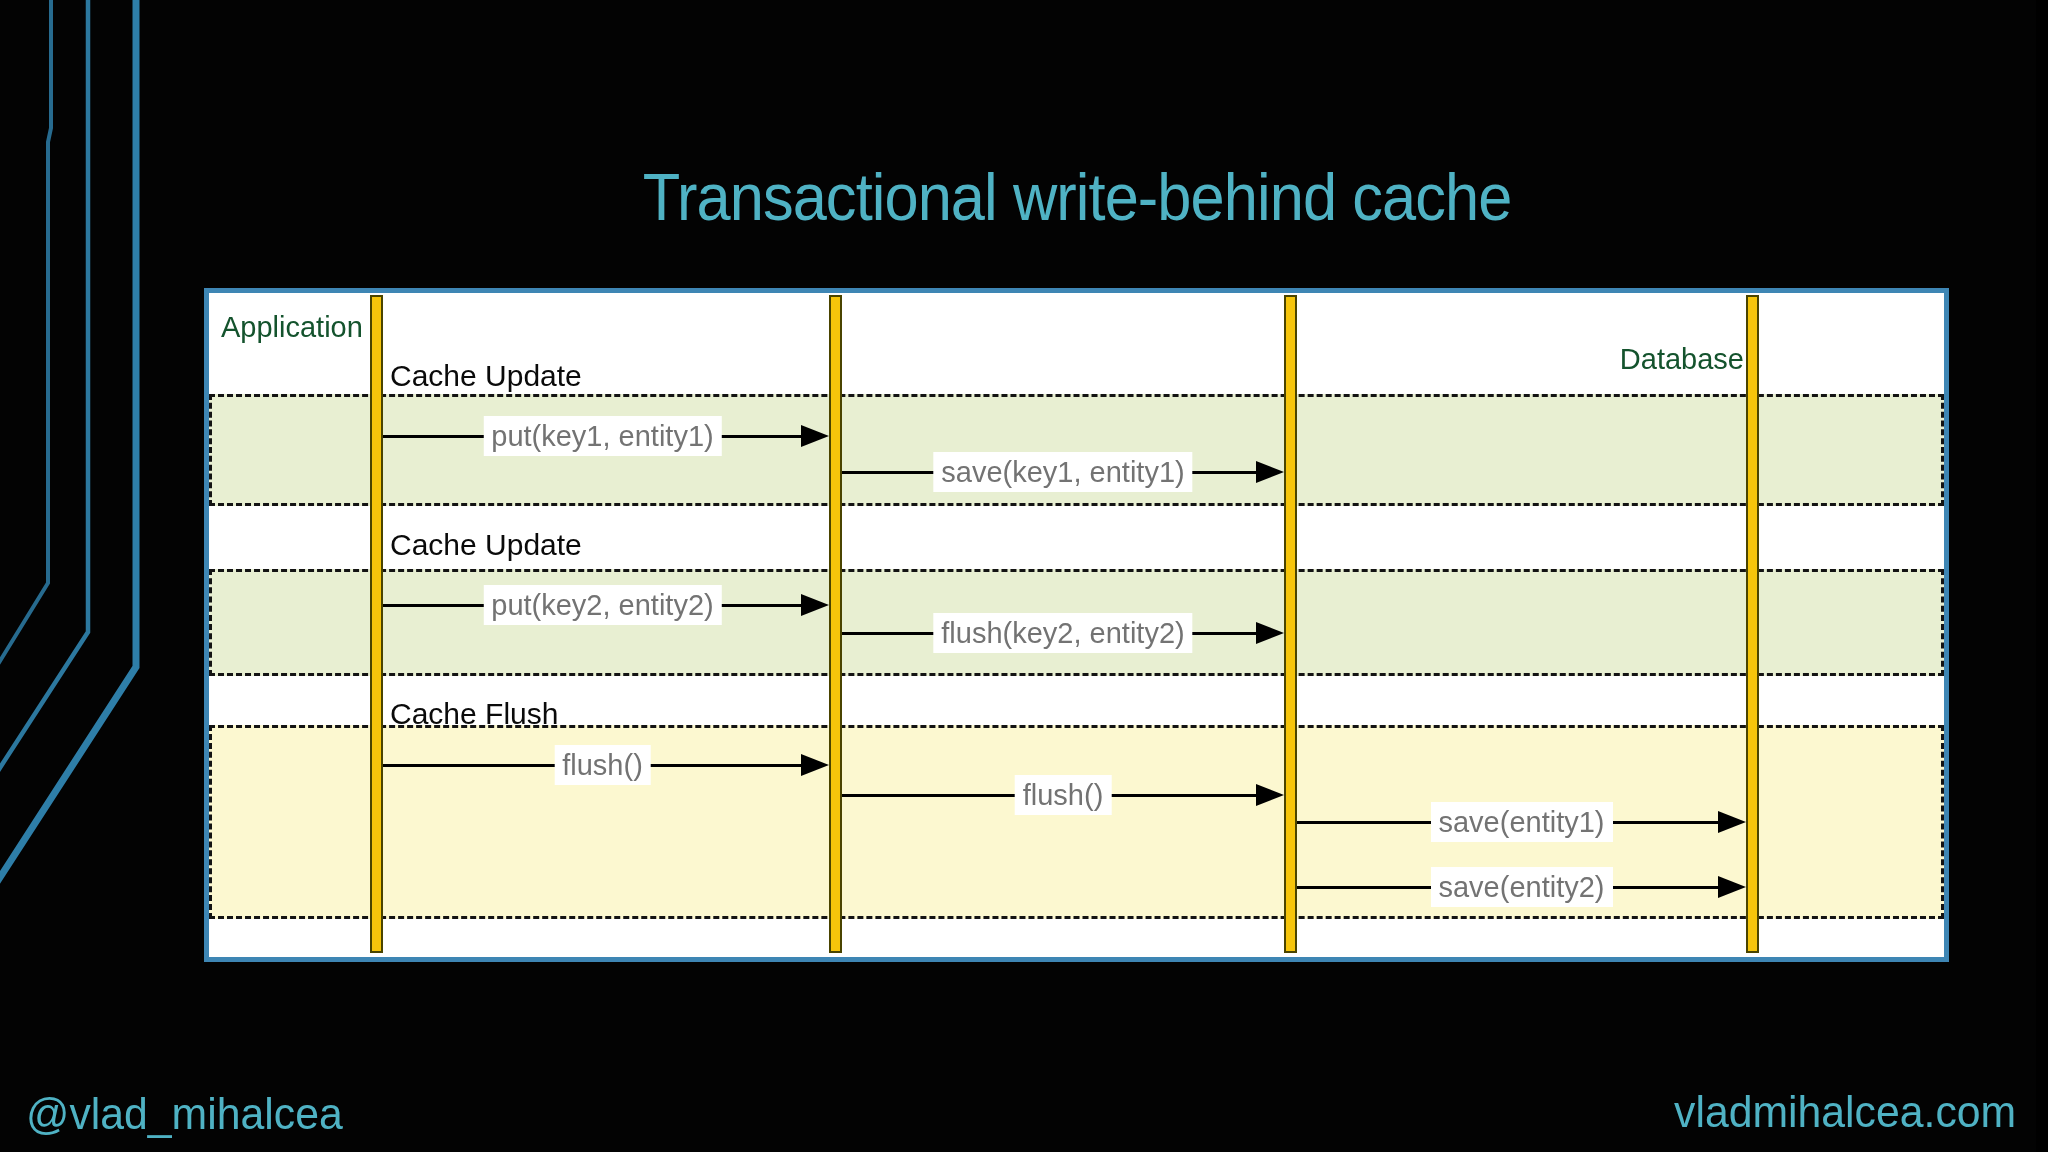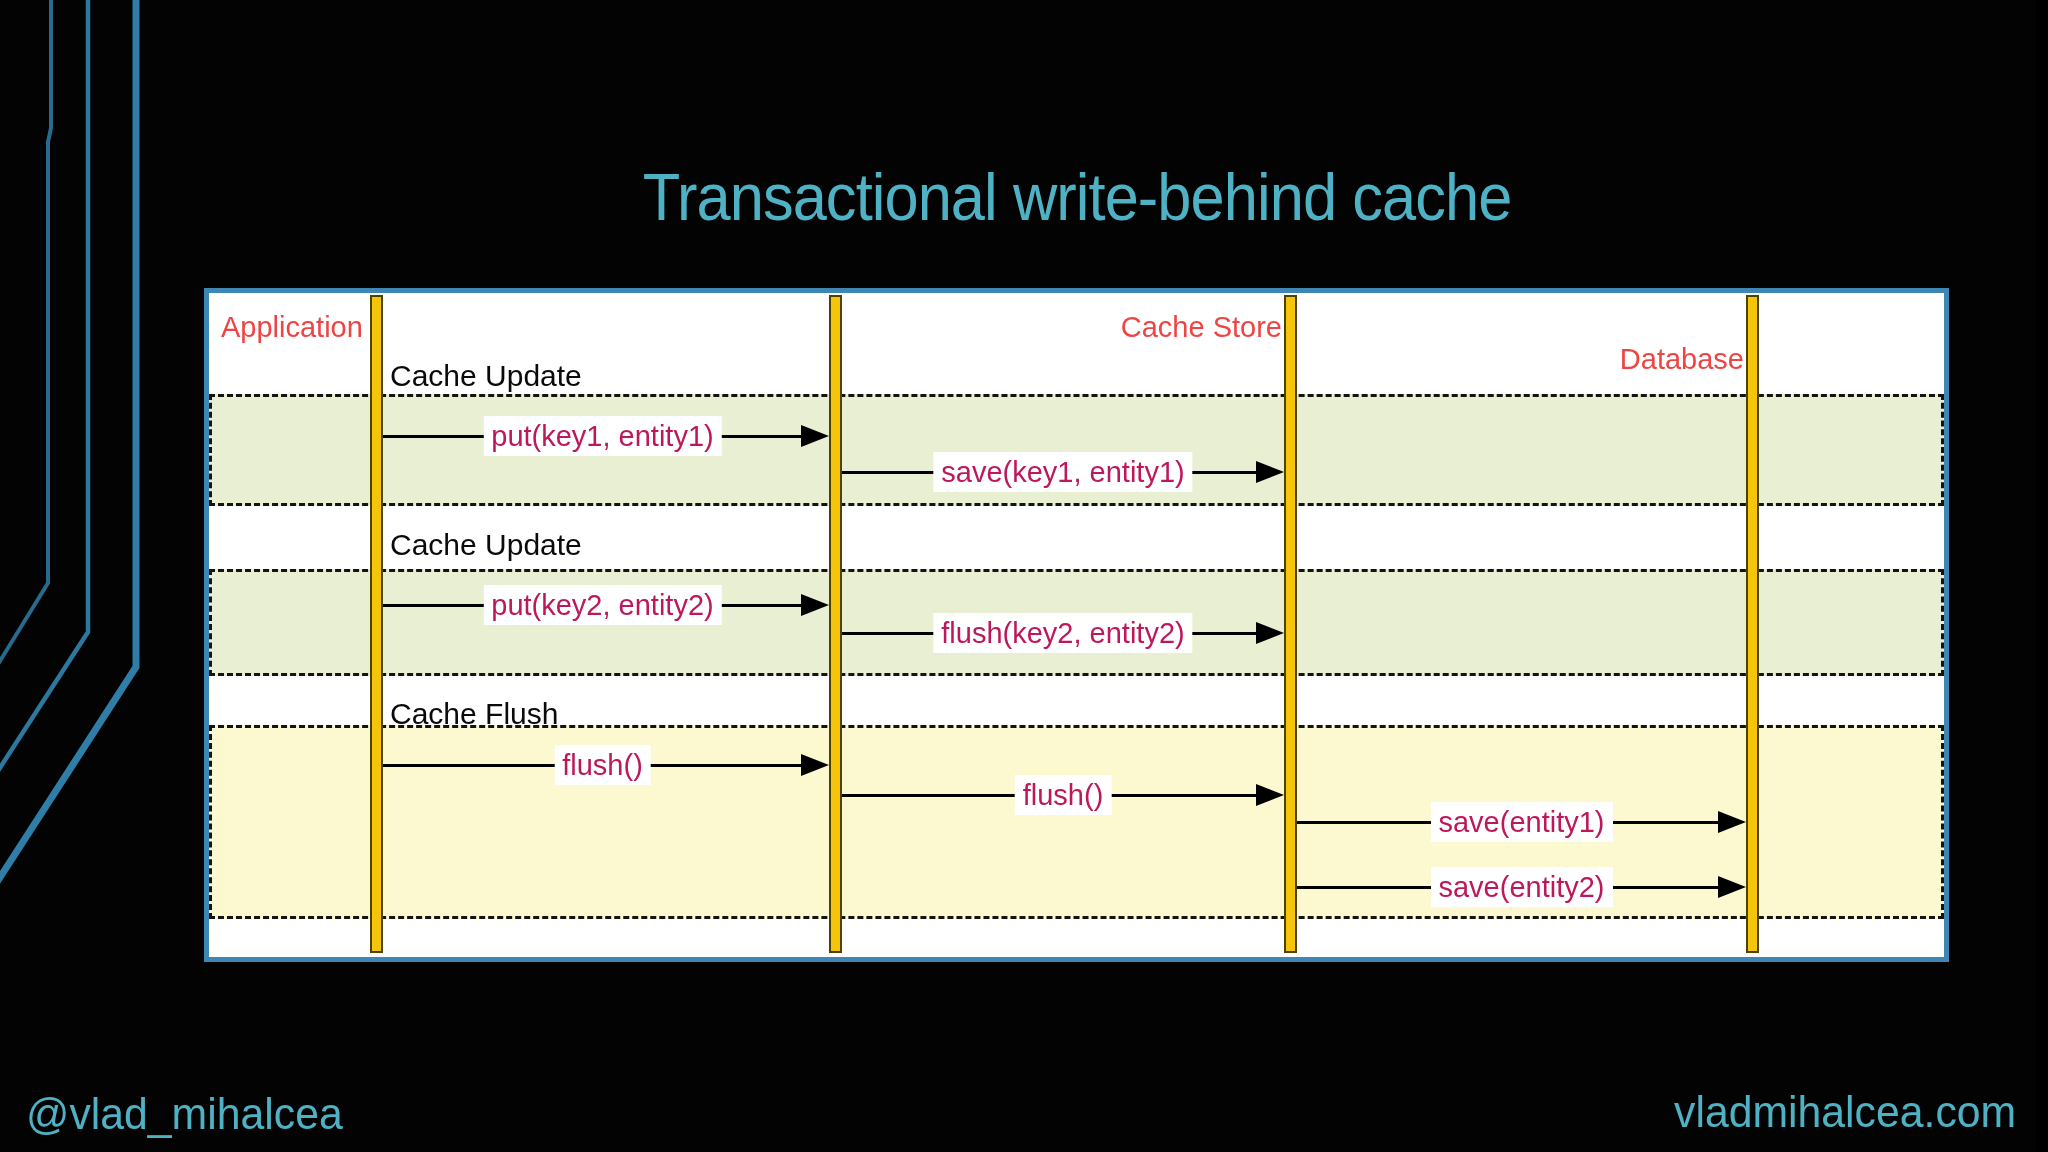--- a/index.html
+++ b/index.html
@@ -23,21 +23,21 @@
 
   
   .diagram {
     position:absolute; left:204px; top:288px; width:1745px; height:674px;
     background:#fff; border:5px solid var(--frame); box-sizing:border-box;
   }
 
   
   .participant {
     position:absolute; top:16px; height:36px; line-height:36px;
-    font-size:29px; color:#ef4444; z-index:15; white-space:nowrap;
+    font-size:29px; color:#14532d; z-index:15; white-space:nowrap;
   }
   .p-right { text-align:right; width:320px; }
   #p-app   { left:12px; }
   #p-cache { left:298px; }
   #p-store { left:753px; }
   #p-db    { left:1215px;margin-top:32px; }
 
   
   .bar {
     position:absolute; top:2px; height:658px; width:13px;
@@ -74,21 +74,21 @@
   .msg-line {
     position:absolute; left:0; right:22px; top:-1px; height:3px; background:#000;
   }
   .msg-arrow {
     position:absolute; right:0; top:-11px; width:0; height:0;
     border-left:28px solid #000;
     border-top:11px solid transparent; border-bottom:11px solid transparent;
   }
   .msg-label {
     position:absolute; left:50%; top:0; transform:translate(-50%,-50%);
-    background:#fff; color:#be185d; font-size:29px; line-height:40px;
+    background:#fff; color:#737373; font-size:29px; line-height:40px;
     padding:0 8px; white-space:nowrap;
   }
 
   
   .footer { position:absolute; color:var(--accent); font-size:45px; line-height:52px; white-space:nowrap; }
   #f-left  { left:26px;  top:1088px; }
   #f-left .condense  { transform:scaleX(.95); transform-origin:left center; letter-spacing:0; }
   #f-right { right:20px; top:1086px; text-align:right; }
   #f-right .condense { transform:scaleX(.95); transform-origin:right center; letter-spacing:0; }
 </style>
@@ -103,21 +103,20 @@
     <path class="deco-line" stroke-width="7" d="M136,0 L136,667 L-14,899"></path>
   </svg>
 
   <div class="title">
     <span class="condense">Transactional write-behind cache</span>
   </div>
 
   <div class="diagram">
 
     <div class="participant" id="p-app">Application</div>
-    <div class="participant p-right" id="p-store">Cache Store</div>
     <div class="participant p-right" id="p-db">Database</div>
 
     <div class="bar" id="bar-app"></div>
     <div class="bar" id="bar-cache"></div>
     <div class="bar" id="bar-store"></div>
     <div class="bar" id="bar-db"></div>
 
     <div class="section-label" id="sl1">Cache Update</div>
     <div class="section-label" id="sl2">Cache Update</div>
     <div class="section-label" id="sl3">Cache Flush</div>

